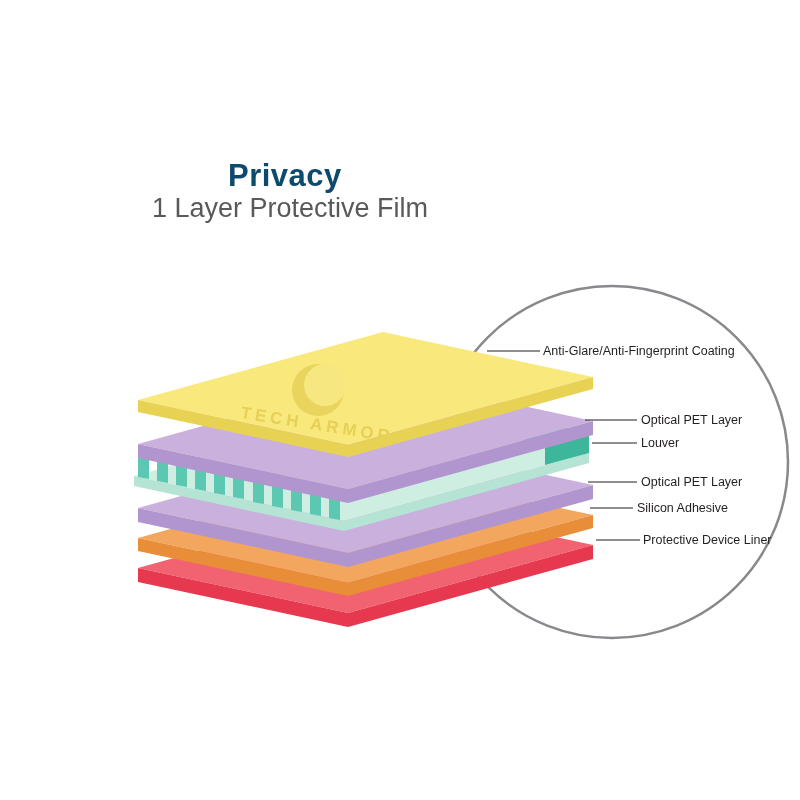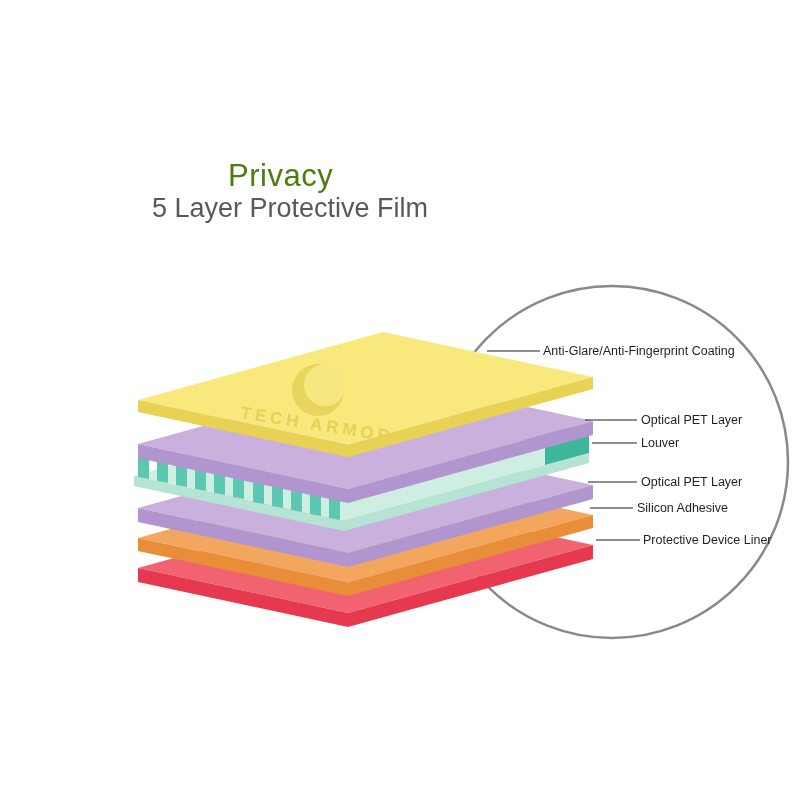--- a/index.html
+++ b/index.html
@@ -1,32 +1,32 @@
 <!DOCTYPE html>
 <html><head>
 <meta charset="utf-8">
 <style>
   html,body{margin:0;padding:0;background:#ffffff;}
   #page{position:relative;width:800px;height:800px;background:#ffffff;overflow:hidden;
         font-family:"Liberation Sans",sans-serif;}
-  #title{position:absolute;left:228px;top:158px;font-size:31px;font-weight:400;
-         color:#4d7c0f;letter-spacing:0.5px;}
+  #title{position:absolute;left:228px;top:158px;font-size:31px;font-weight:700;
+         color:#0c4a6e;letter-spacing:0.5px;}
   #subtitle{position:absolute;left:152px;top:193px;font-size:27px;font-weight:400;
             color:#58595b;}
   svg{position:absolute;left:0;top:0;}
   svg text{font-family:"Liberation Sans",sans-serif;}
   .layer-label{font-size:12.5px;}
   .wm-text{font-size:17px;font-weight:700;letter-spacing:4px;}
 </style>
 </head>
 <body>
 
 <div id="page">
   <div id="title">Privacy</div>
-  <div id="subtitle">5 Layer Protective Film</div>
+  <div id="subtitle">1 Layer Protective Film</div>
 
   <svg width="800" height="800" viewBox="0 0 800 800">
 
     <circle cx="612" cy="462" r="176" fill="none" stroke-width="2.5" stroke="#87898c"></circle>
 
     <g>
       <polygon points="138,568 383,500 593,545 348,613" fill="#f26371"></polygon>
       <polygon points="138,568 348,613 348,627 138,582" fill="#e63950"></polygon>
       <polygon points="348,613 593,545 593,559 348,627" fill="#e63950"></polygon>
     </g>

